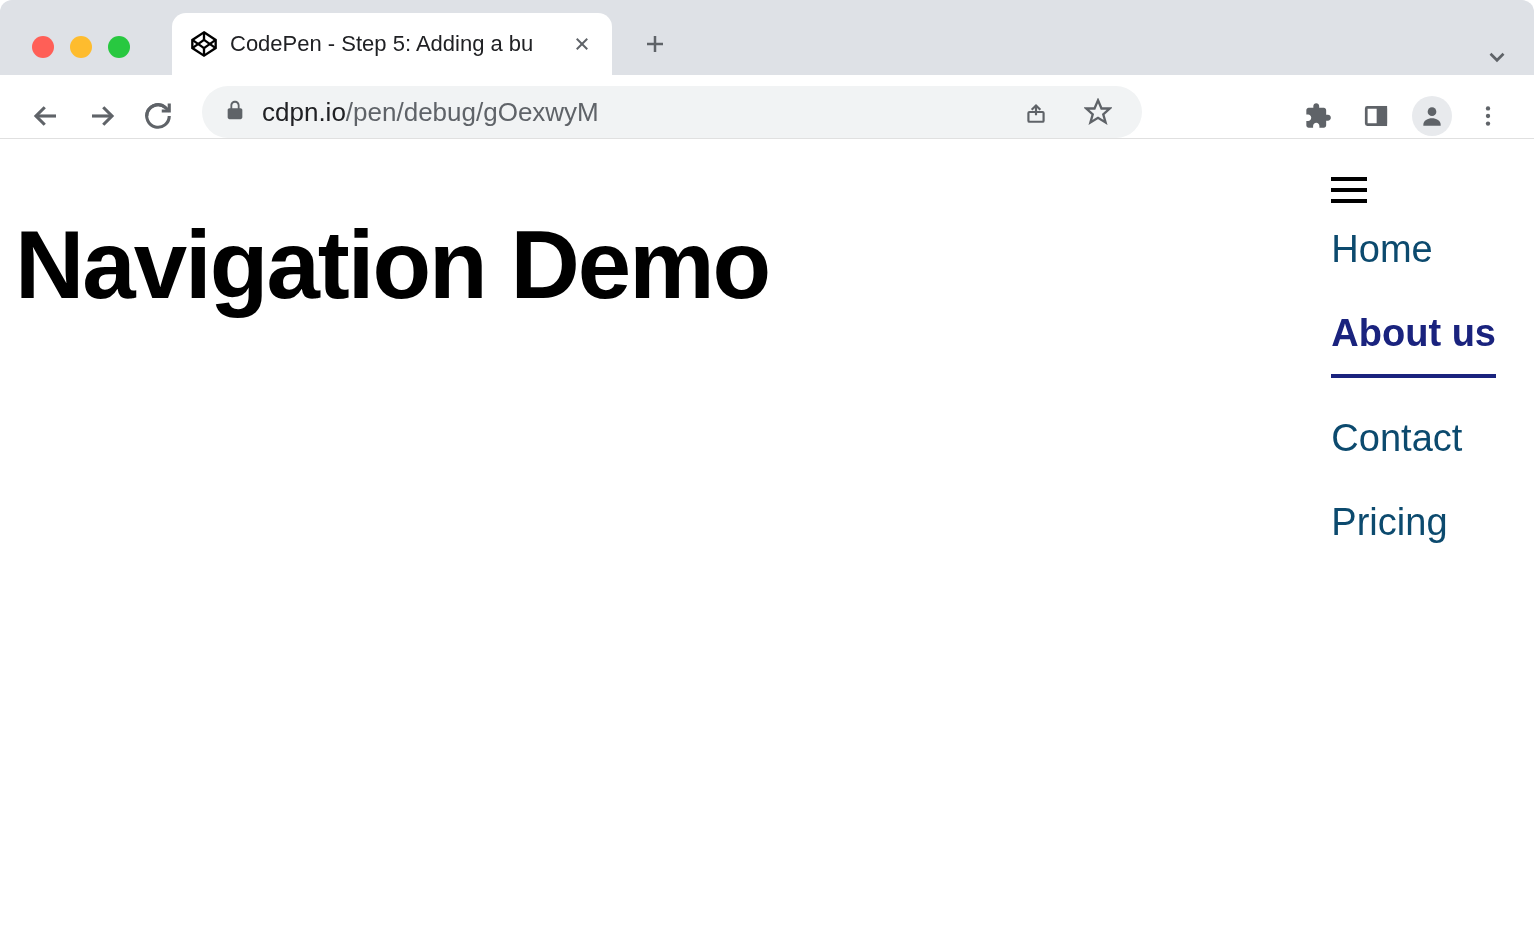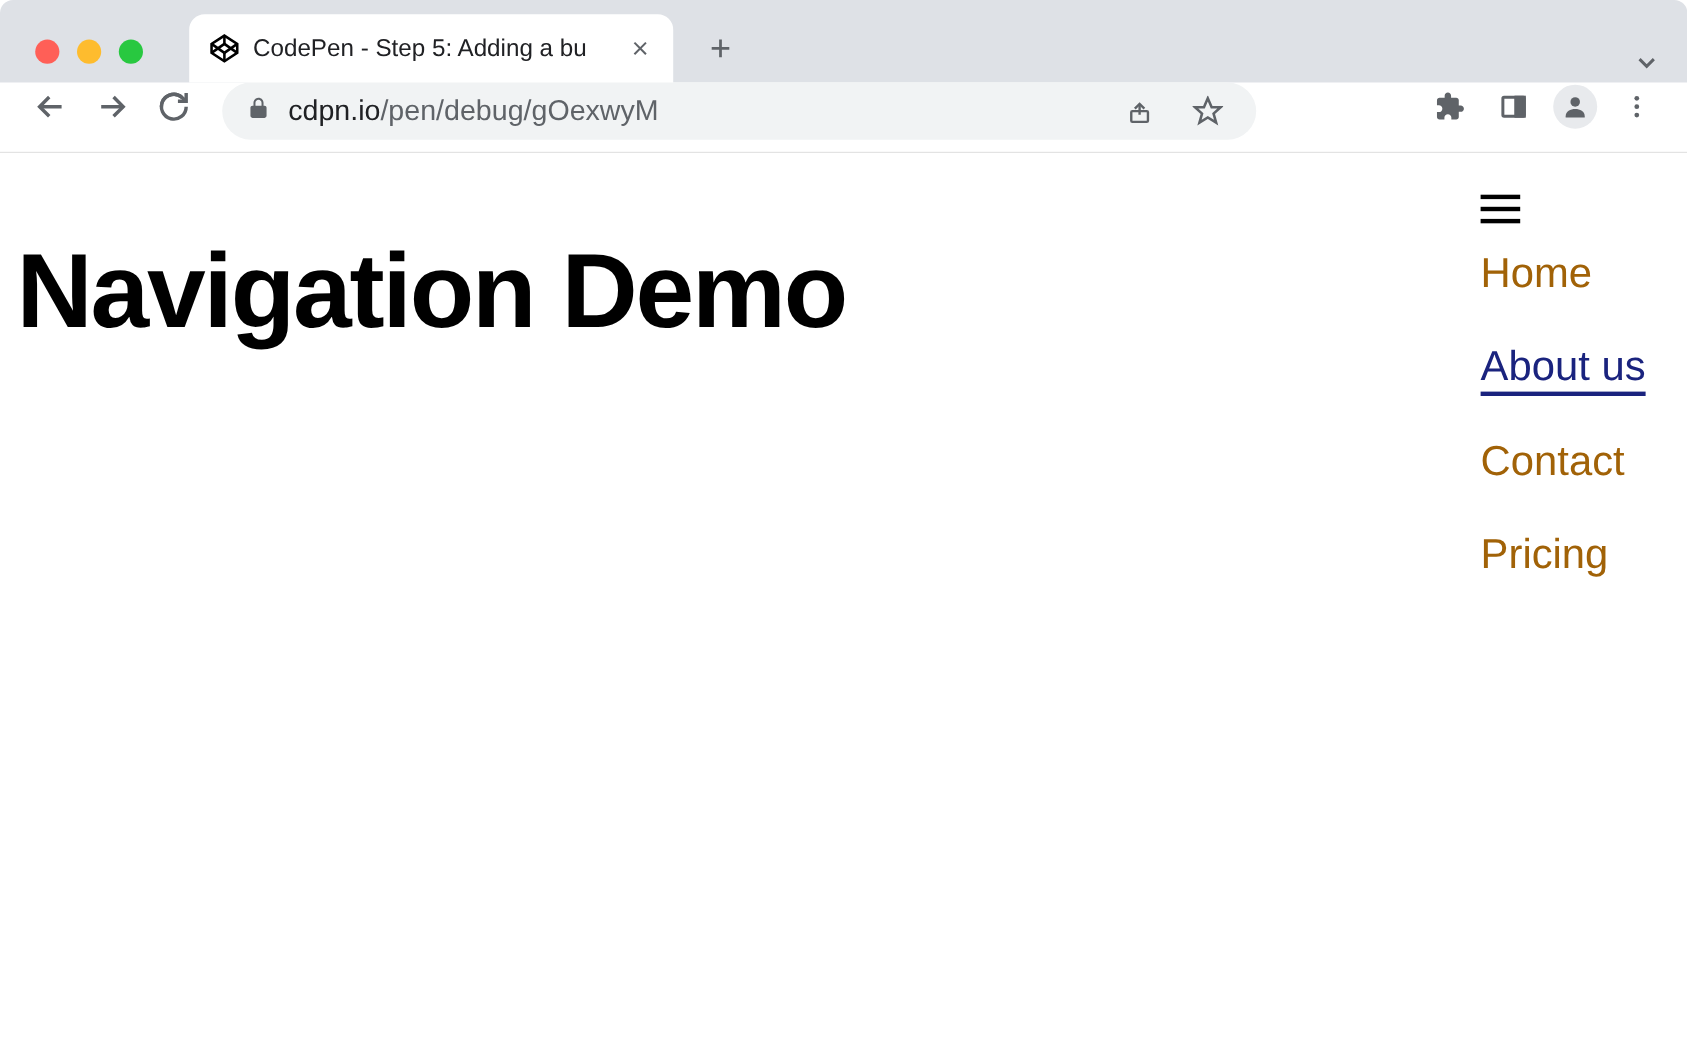--- a/index.html
+++ b/index.html
@@ -111,21 +111,21 @@
       right: 24px;
       top: 44px;
       color: #5f6368;
       cursor: pointer;
     }
     
     .toolbar {
       background: #ffffff;
       height: 67px;
       display: flex;
-      align-items: flex-start;
+      align-items: flex-end;
       padding: 0 24px;
       gap: 12px;
       border-bottom: 1px solid #e0e0e0;
     }
     
     .nav-btn {
       width: 44px;
       height: 44px;
       display: flex;
       align-items: center;
@@ -247,29 +247,30 @@
     
     .nav-list {
       list-style: none;
       display: flex;
       flex-direction: column;
       gap: 38px;
     }
     
     .nav-item {
       font-size: 38px;
-      color: #a16207;
+      color: #0c4a6e;
       cursor: pointer;
       line-height: 1.2;
     }
     
     .nav-item.active {
       color: #1a237e;
       border-bottom: 4px solid #1a237e;
-      padding-bottom: 0;
+      padding-bottom: 18px;
+      font-weight: bold;
     }
   </style>
 </head>
 <body>
 
 <div class="browser-chrome">
   <div class="tab-strip">
     <div class="window-controls">
       <div class="window-dot dot-red"></div>
       <div class="window-dot dot-yellow"></div>

